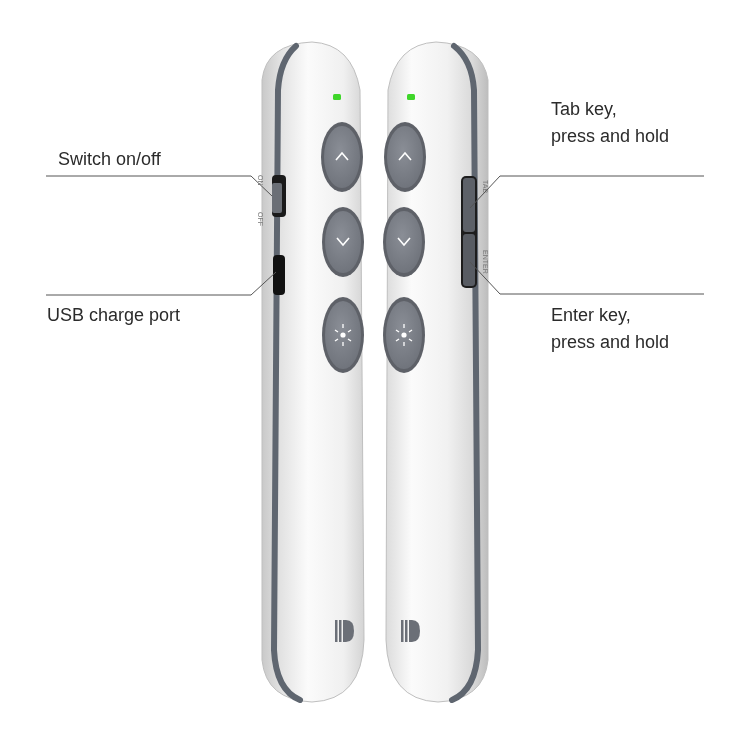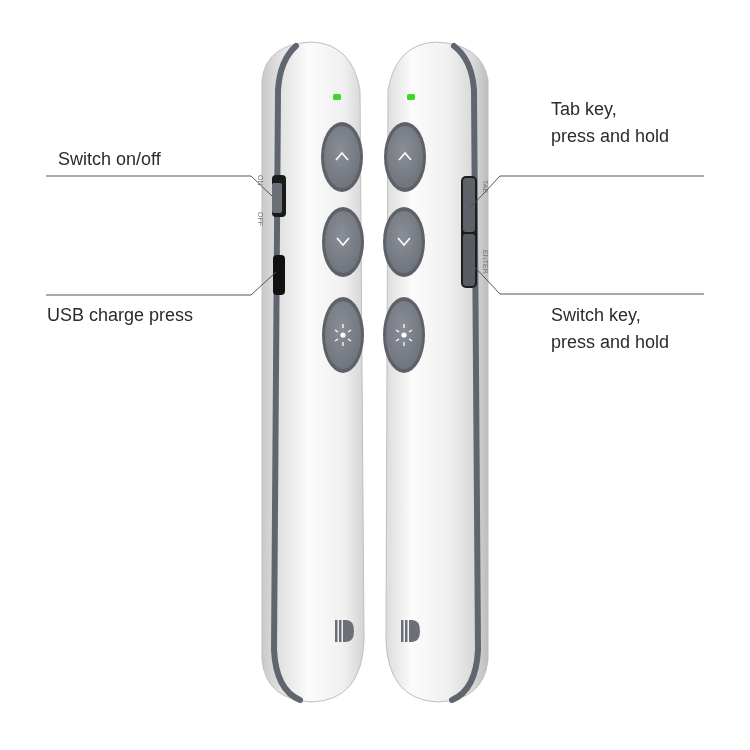--- a/index.html
+++ b/index.html
@@ -5,28 +5,28 @@
   html, body { margin:0; padding:0; background:#ffffff; }
   body { width:750px; height:750px; position:relative; overflow:hidden;
          font-family:"Liberation Sans", sans-serif; color:#2a2a2a; }
   .label { position:absolute; font-size:18px; line-height:23px; color:#2b2b2b; white-space:nowrap; }
   svg { position:absolute; left:0; top:0; }
 </style>
 </head>
 <body>
 
 <div class="label" style="left:58px; top:148px;">Switch on/off</div>
-<div class="label" style="left:47px; top:304px;">USB charge press</div>
+<div class="label" style="left:47px; top:304px;">USB charge port</div>
 
 <div class="label" style="left:551px; top:96px; line-height:27px;">
   <div>Tab key,</div>
   <div>press and hold</div>
 </div>
 <div class="label" style="left:551px; top:302px; line-height:27px;">
-  <div>Switch key,</div>
+  <div>Enter key,</div>
   <div>press and hold</div>
 </div>
 
 <svg width="750" height="750" viewBox="0 0 750 750">
   <defs>
     <linearGradient id="bodyL" x1="0" x2="1" y1="0" y2="0">
       <stop offset="0" stop-color="#c9c9c9"></stop>
       <stop offset="0.18" stop-color="#e2e2e2"></stop>
       <stop offset="0.45" stop-color="#fbfbfb"></stop>
       <stop offset="0.8" stop-color="#f0f0f0"></stop>

